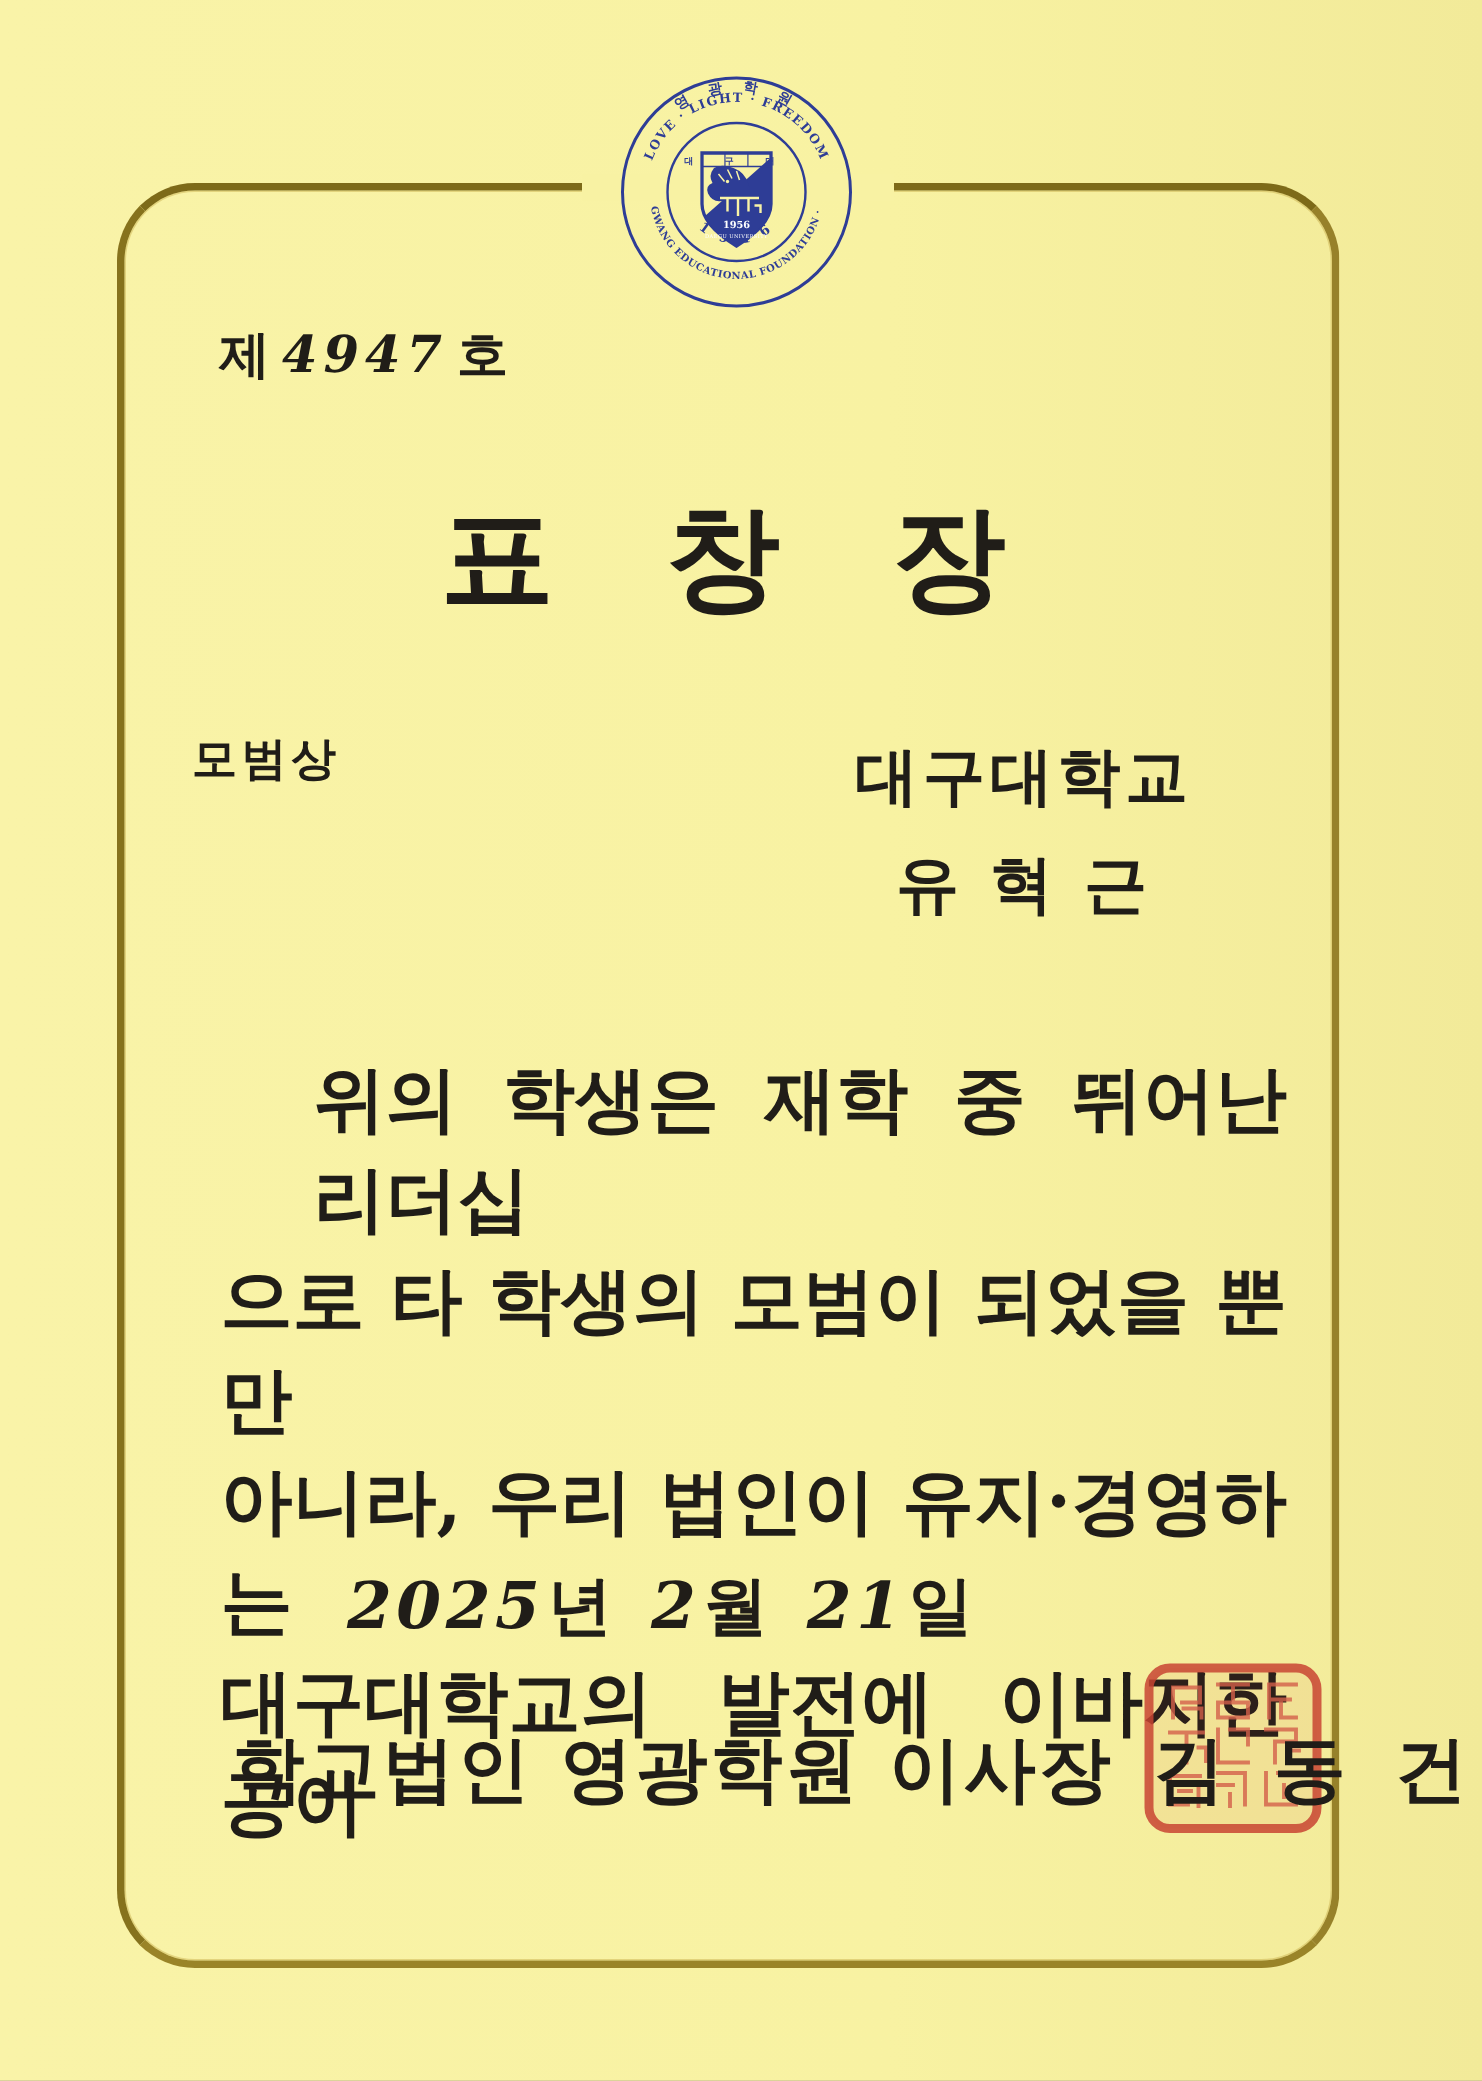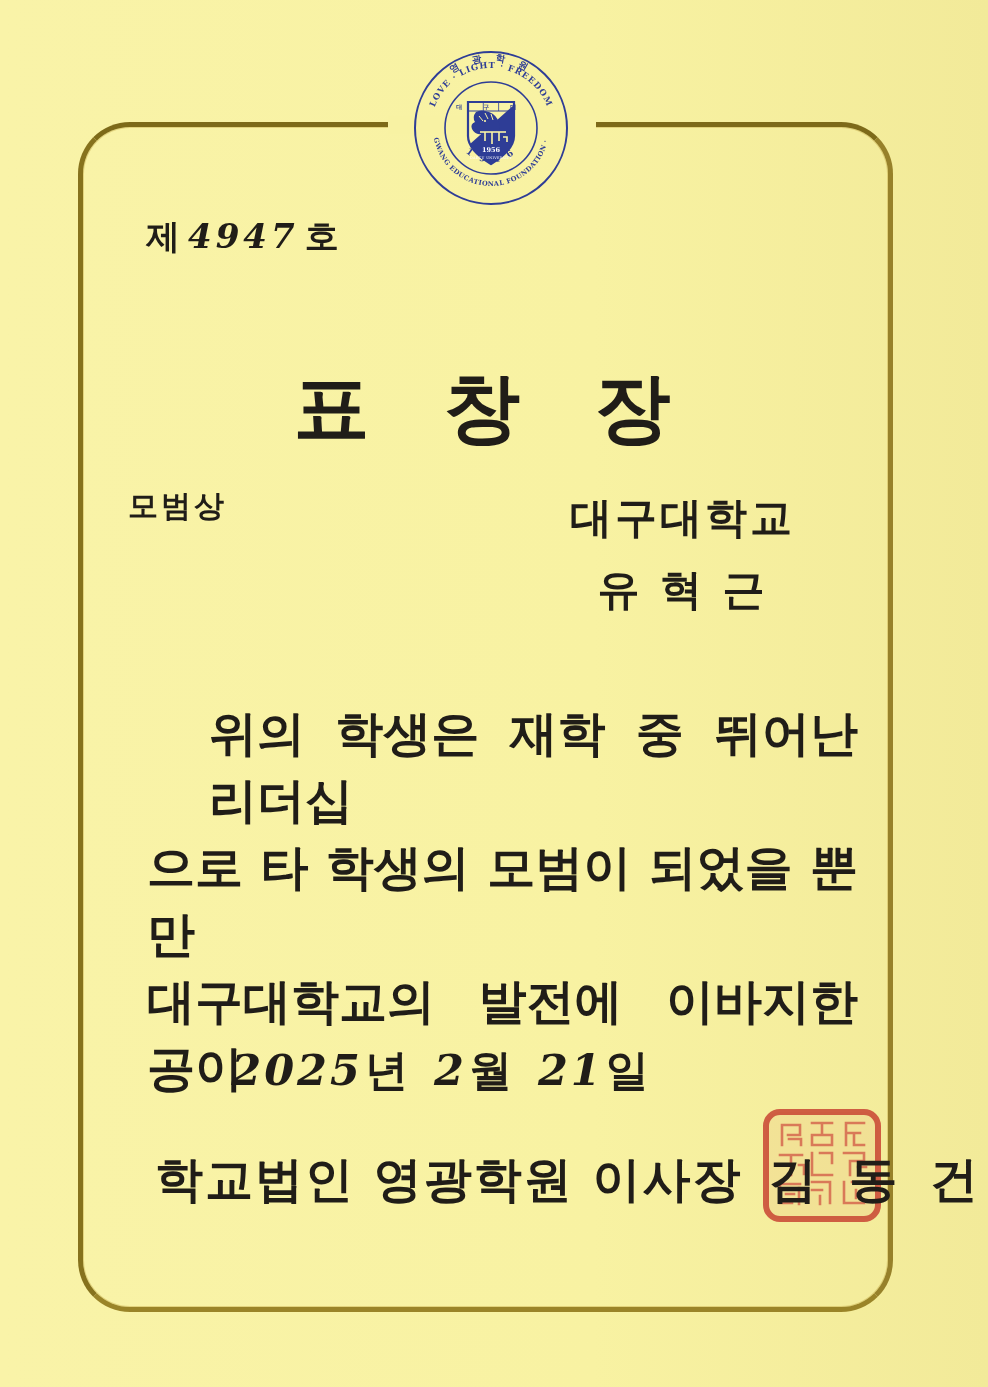--- a/index.html
+++ b/index.html
@@ -20,21 +20,21 @@
     box-shadow:inset 0 0 0 1px rgba(185,155,50,.35);
   }
   .frame{border-right-color:#97812a;border-bottom-color:#9a8428;}
   .frame-gap{left:388px;top:116px;width:208px;height:18px;background:#f8f2a3;}
   .emblem{left:413px;top:49px;width:156px;height:158px;}
   .cert-no{left:146px;top:214px;font-size:34px;letter-spacing:2px;font-weight:600;}
   .num{font-style:italic;font-weight:600;}
   .cert-no .num{margin:10px 6px;letter-spacing:4px;}
   .title{
     left:78px;top:322px;width:810px;text-align:center;
-    font-size:76px;font-weight:700;word-spacing:44px;letter-spacing:2px;margin-top:36px;
+    font-size:76px;font-weight:700;word-spacing:44px;letter-spacing:2px;
   }
   .award-label{left:128px;top:486px;font-size:30px;font-weight:700;letter-spacing:3px;}
   .recipient{right:193px;top:482px;text-align:center;font-size:42px;font-weight:700;line-height:72px;letter-spacing:3px;}
   .body-block{left:147px;top:700px;width:711px;font-size:48px;font-weight:600;}
   .body-line{line-height:67px;text-align:justify;text-align-last:justify;white-space:normal;}
   .body-line.first{padding-left:62px;}
   .body-line.last{text-align-last:left;}
   .date-line{left:78px;top:1042px;width:724px;text-align:center;font-size:43px;font-weight:600;}
   .date-line .grp{margin-left:26px;}
   .date-line .grp.first{margin-left:0;}
@@ -112,20 +112,21 @@
 <div class="abs award-label">모범상</div>
 
 <div class="abs recipient">
   <div>대구대학교</div>
   <div>유 혁 근</div>
 </div>
 
 <div class="abs body-block">
   <div class="body-line first">위의 학생은 재학 중 뛰어난 리더십</div>
   <div class="body-line">으로 타 학생의 모범이 되었을 뿐만</div>
+  <div class="body-line">아니라, 우리 법인이 유지·경영하는</div>
   <div class="body-line">대구대학교의 발전에 이바지한 공이</div>
 </div>
 
 <div class="abs date-line">
   <span class="grp first"><span class="num">2025</span><span>년</span></span><span class="grp"><span class="num">2</span><span>월</span></span><span class="grp"><span class="num">21</span><span>일</span></span>
 </div>
 
 <svg class="abs stamp" viewBox="0 0 120 115">
   <rect x="4" y="4" width="112" height="107" rx="14" fill="#cf4534" opacity="0.07"></rect>
   <rect x="4" y="4" width="112" height="107" rx="14" fill="none" stroke="#c84433" stroke-width="6" opacity="0.85"></rect>

